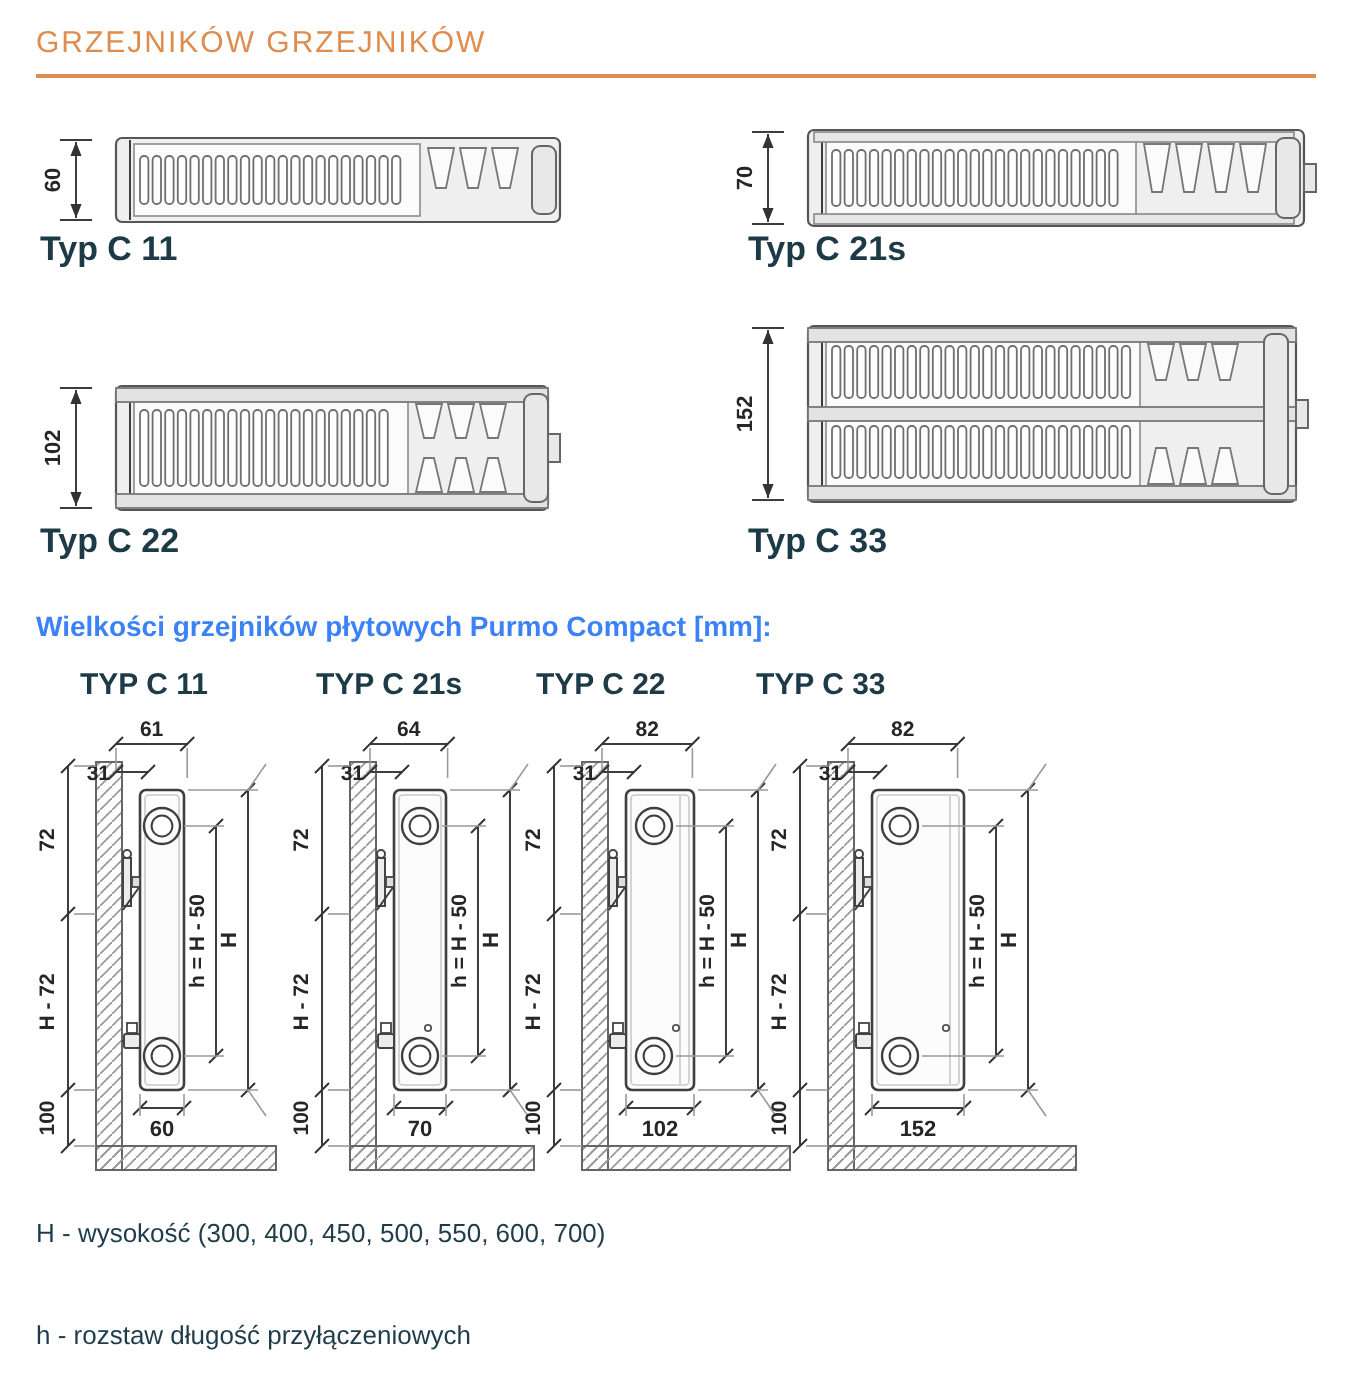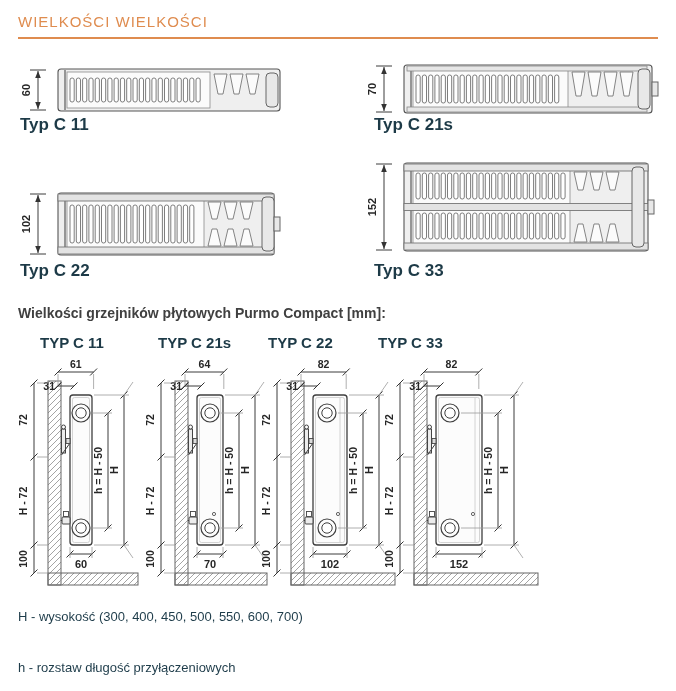--- a/index.html
+++ b/index.html
@@ -3,31 +3,31 @@
 <meta charset="utf-8">
 <style>
   html,body{margin:0;padding:0;background:#ffffff;}
   body{width:676px;height:691px;position:relative;overflow:hidden;
        font-family:"Liberation Sans",sans-serif;}
   .page{position:absolute;inset:0;background:#fff;}
   .title{position:absolute;left:18px;top:13px;font-size:15px;letter-spacing:1px;
          color:#DF8C4F;font-weight:500;}
   .rule{position:absolute;left:18px;top:37px;width:640px;height:2px;background:#DF8C4F;}
   .typlabel{position:absolute;font-size:17px;font-weight:bold;color:#1D3A47;}
-  .subtitle{position:absolute;left:18px;top:305px;font-size:14px;font-weight:bold;color:#404040;}
+  .subtitle{position:absolute;left:18px;top:305px;font-size:14px;font-weight:bold;color:#3b82f6;}
   .colhead{position:absolute;top:334px;font-size:15px;font-weight:bold;color:#1D3A47;}
   .legend-line{position:absolute;left:18px;font-size:13px;color:#1E3C4A;}
   svg{position:absolute;overflow:visible;}
 </style>
 </head>
 <body>
 
 <div class="page">
 
-  <div class="title">WIELKOŚCI WIELKOŚCI</div>
+  <div class="title">GRZEJNIKÓW GRZEJNIKÓW</div>
   <div class="rule"></div>
 
   <svg id="xsec-0" style="left:24px;top:66px" width="268" height="48">
       <rect x="34" y="3" width="222" height="42" rx="3" fill="#efefef" stroke="#555" stroke-width="1.1"></rect>
       <line x1="41" y1="4" x2="41" y2="44" stroke="#3d3d3d" stroke-width="1"></line>
       <rect x="43" y="6" width="143" height="36" fill="#fbfbfb" stroke="#8c8c8c" stroke-width="0.8"></rect>
       <rect x="46" y="12" width="4.2" height="24" rx="2" fill="#fff" stroke="#6f6f6f" stroke-width="0.9"></rect>
       <rect x="52.3" y="12" width="4.2" height="24" rx="2" fill="#fff" stroke="#6f6f6f" stroke-width="0.9"></rect>
       <rect x="58.599999999999994" y="12" width="4.2" height="24" rx="2" fill="#fff" stroke="#6f6f6f" stroke-width="0.9"></rect>
       <rect x="64.89999999999999" y="12" width="4.2" height="24" rx="2" fill="#fff" stroke="#6f6f6f" stroke-width="0.9"></rect>

